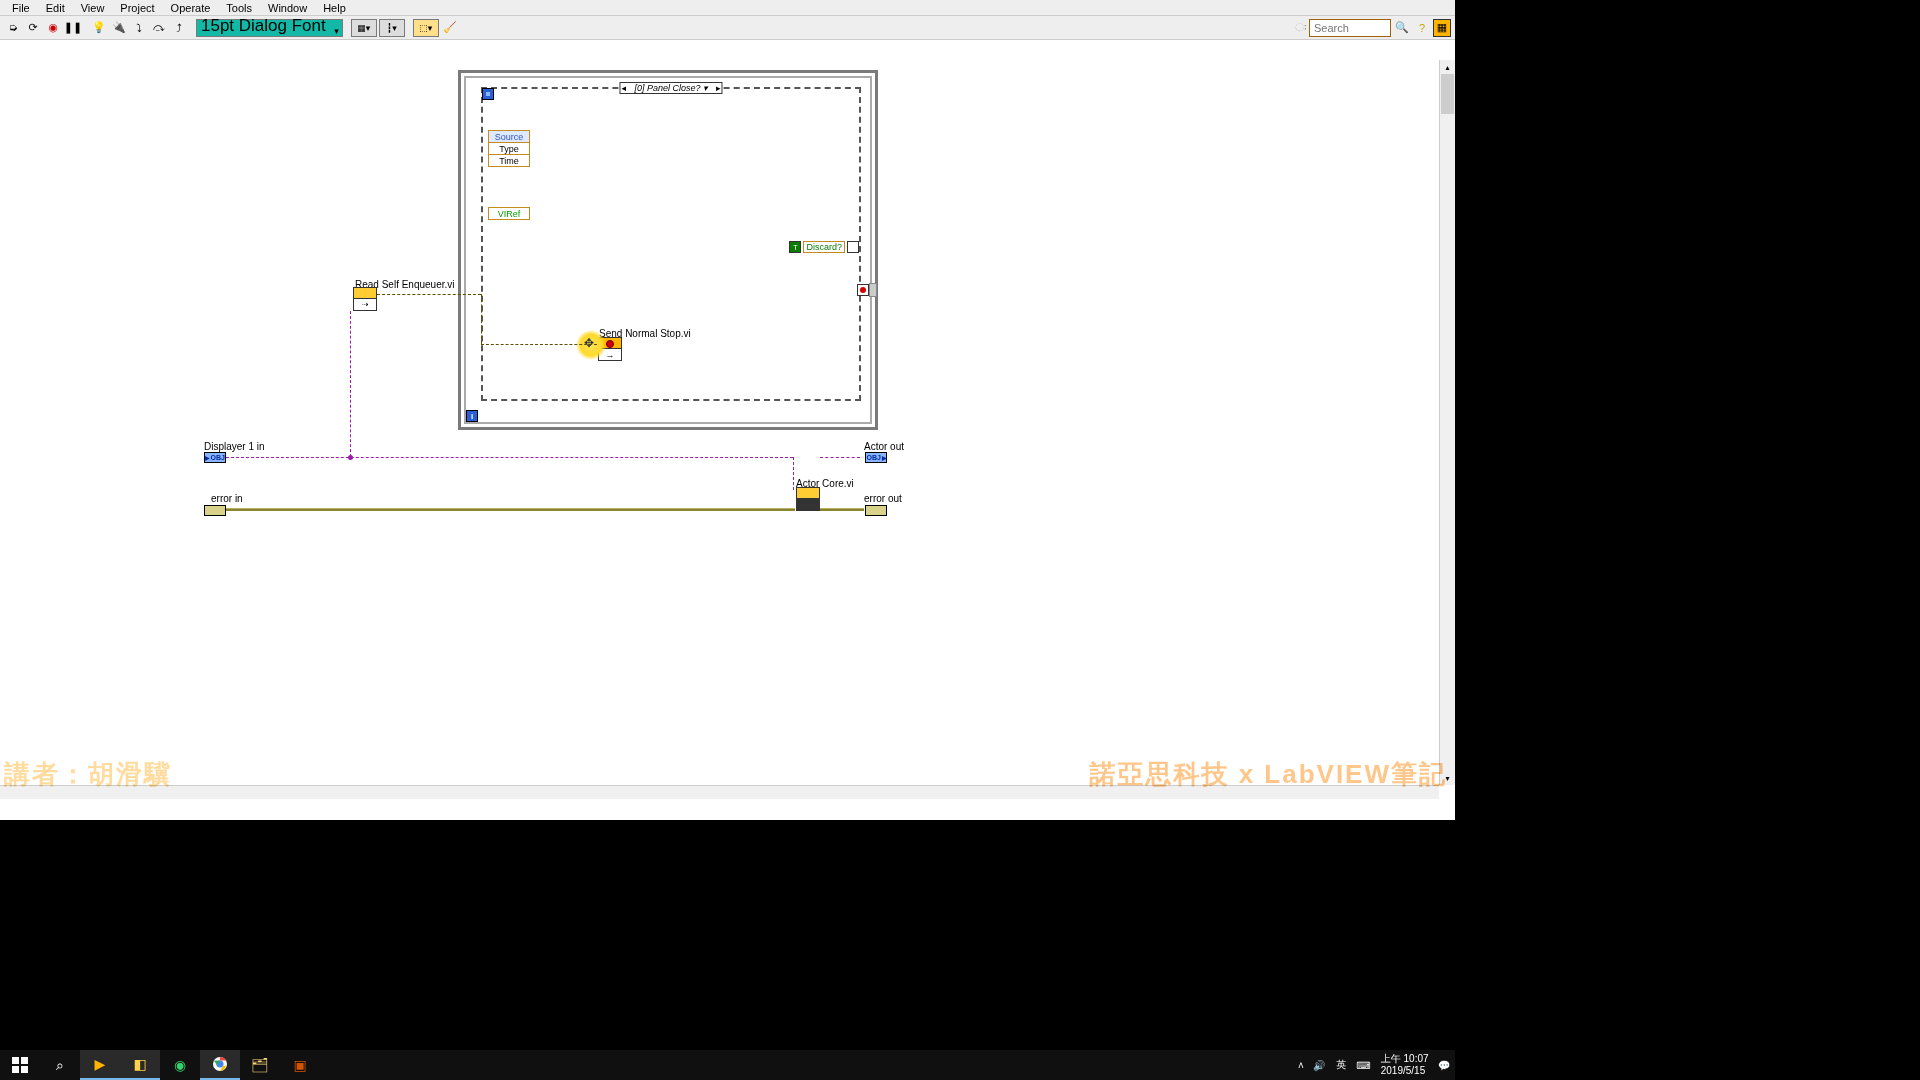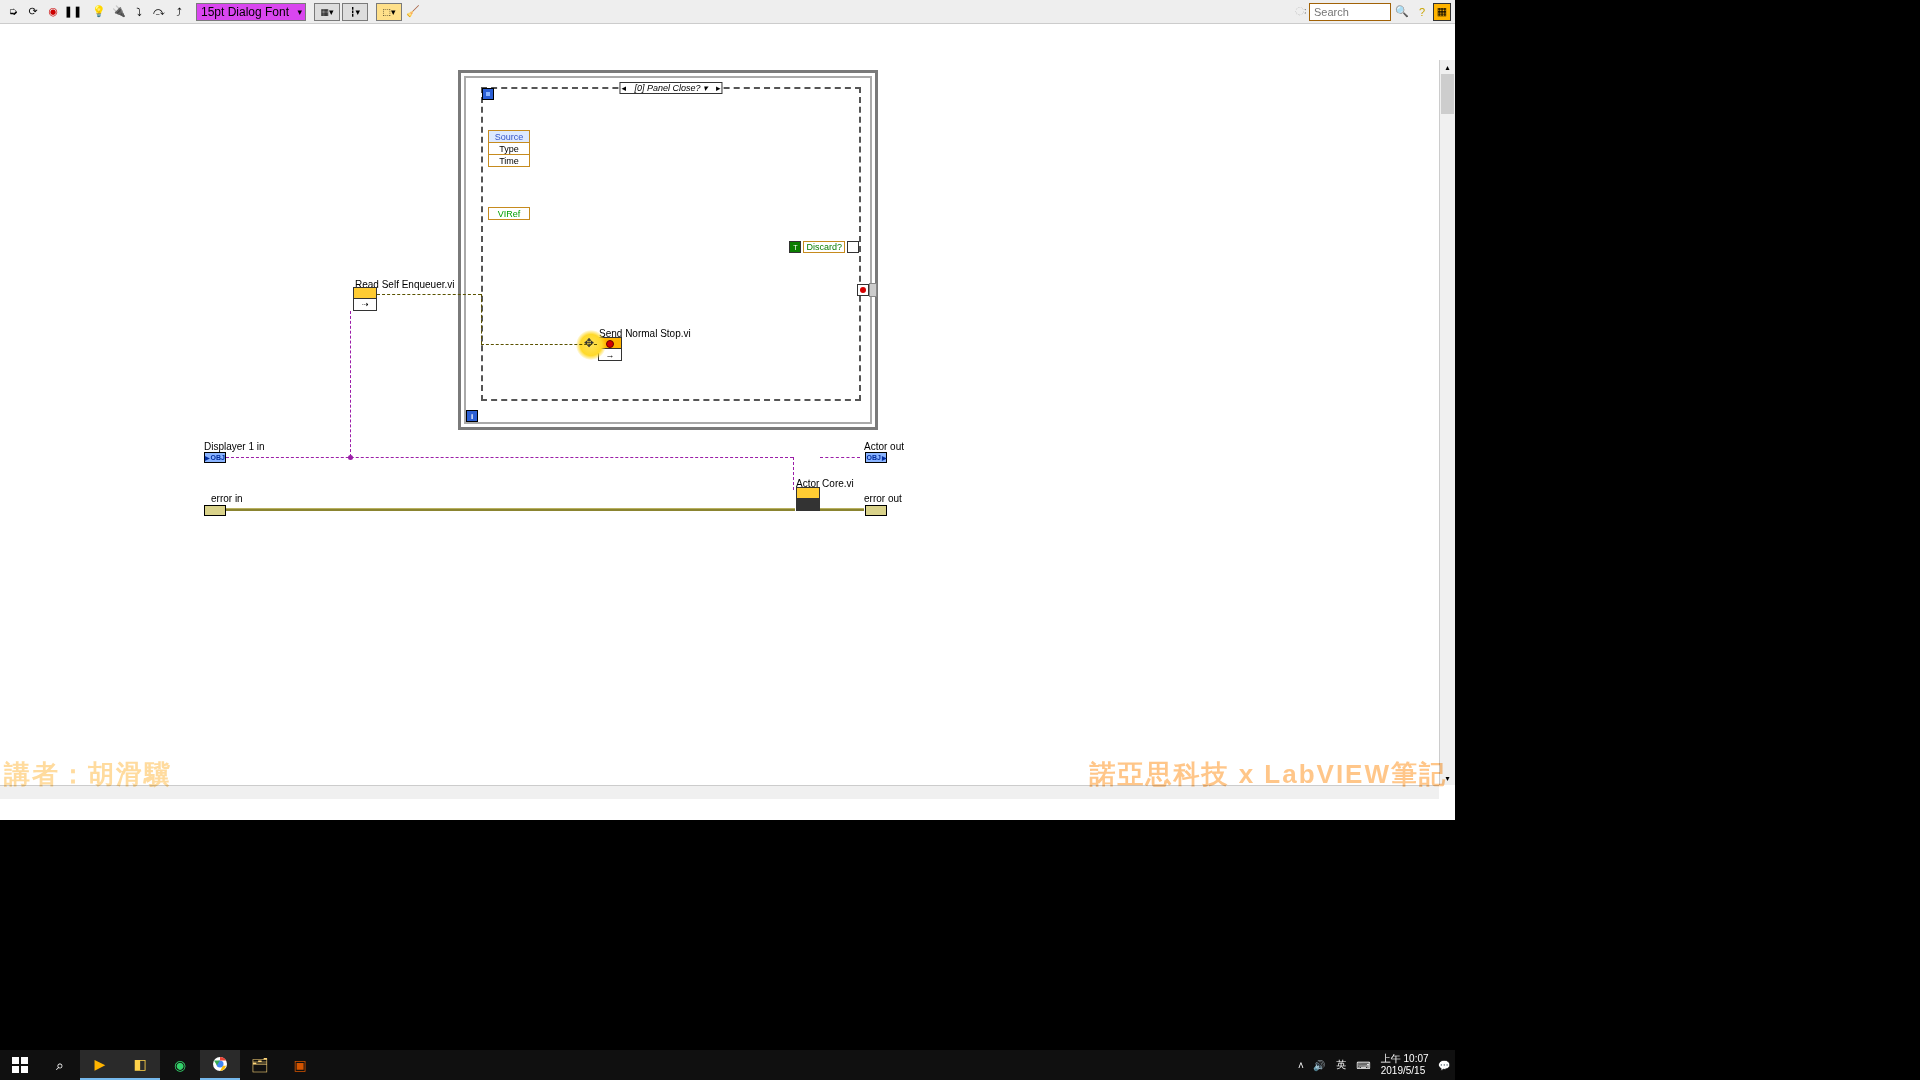--- a/index.html
+++ b/index.html
@@ -15,21 +15,21 @@
 .titlebar .win-btn { width: 40px; height: 20px; display: flex; align-items: center; justify-content: center; font-size: 11px; cursor: default; }
 .titlebar .win-btn.close { color: #000; }
 
 .menubar { height: 16px; background: #eeeeee; display: flex; align-items: center; padding: 0 4px; border-bottom: 1px solid #ccc; }
 .menubar .menu-item { font-size: 11px; padding: 0 8px; color: #000; cursor: default; }
 
 .toolbar { height: 24px; background: #eeeeee; display: flex; align-items: center; padding: 0 4px; gap: 2px; border-bottom: 1px solid #ccc; position: relative; }
 .tb-btn { width: 18px; height: 18px; display: flex; align-items: center; justify-content: center; font-size: 11px; cursor: default; border: 1px solid transparent; }
 .tb-btn.active { background: #fff; border: 1px solid #999; }
 .tb-sep { width: 4px; }
-.font-sel { height: 18px; min-width: 100px; font-size: 12px; border: 1px solid #7a7a7a; background: #d946ef; padding: 0 16px 0 4px; display: flex; align-items: center; position: relative; }
+.font-sel { height: 18px; min-width: 100px; font-size: 17px; border: 1px solid #7a7a7a; background: #14b8a6; padding: 0 16px 0 4px; display: flex; align-items: flex-end; position: relative; }
 .font-sel::after { content: "▾"; position: absolute; right: 3px; font-size: 9px; }
 .tb-drop { width: 26px; height: 18px; border: 1px solid #7a7a7a; background: #ddd; display: flex; align-items: center; justify-content: center; font-size: 9px; }
 .toolbar .search-area { position: absolute; right: 4px; display: flex; align-items: center; gap: 2px; }
 .search-input { width: 82px; height: 18px; font-size: 11px; border: 1px solid #a16207; padding: 0 4px; color: #888; }
 
 .canvas { position: absolute; left: 0; top: 60px; right: 16px; bottom: 35px; background: #fff; overflow: hidden; }
 
 .vscroll { position: absolute; right: 0; top: 60px; width: 16px; bottom: 35px; background: #f0f0f0; border-left: 1px solid #ccc; }
 .vscroll .thumb { position: absolute; left: 1px; right: 1px; top: 14px; height: 40px; background: #cdcdcd; }
 .vscroll .arrow { position: absolute; left: 0; right: 0; height: 14px; background: #f0f0f0; display: flex; align-items: center; justify-content: center; font-size: 8px; }
@@ -113,20 +113,30 @@
 
 svg.winlogo { width: 16px; height: 16px; }
 </style>
 </head>
 <body>
 
 <div class="right-black"></div>
 <div class="screen">
 
 
+  <div class="menubar">
+    <div class="menu-item">File</div>
+    <div class="menu-item">Edit</div>
+    <div class="menu-item">View</div>
+    <div class="menu-item">Project</div>
+    <div class="menu-item">Operate</div>
+    <div class="menu-item">Tools</div>
+    <div class="menu-item">Window</div>
+    <div class="menu-item">Help</div>
+  </div>
 
   <div class="toolbar">
     <div class="tb-btn">➭</div>
     <div class="tb-btn">⟳</div>
     <div class="tb-btn" style="color:#c00;">◉</div>
     <div class="tb-btn">❚❚</div>
     <div class="tb-sep"></div>
     <div class="tb-btn">💡</div>
     <div class="tb-btn">🔌</div>
     <div class="tb-btn">⤵</div>

